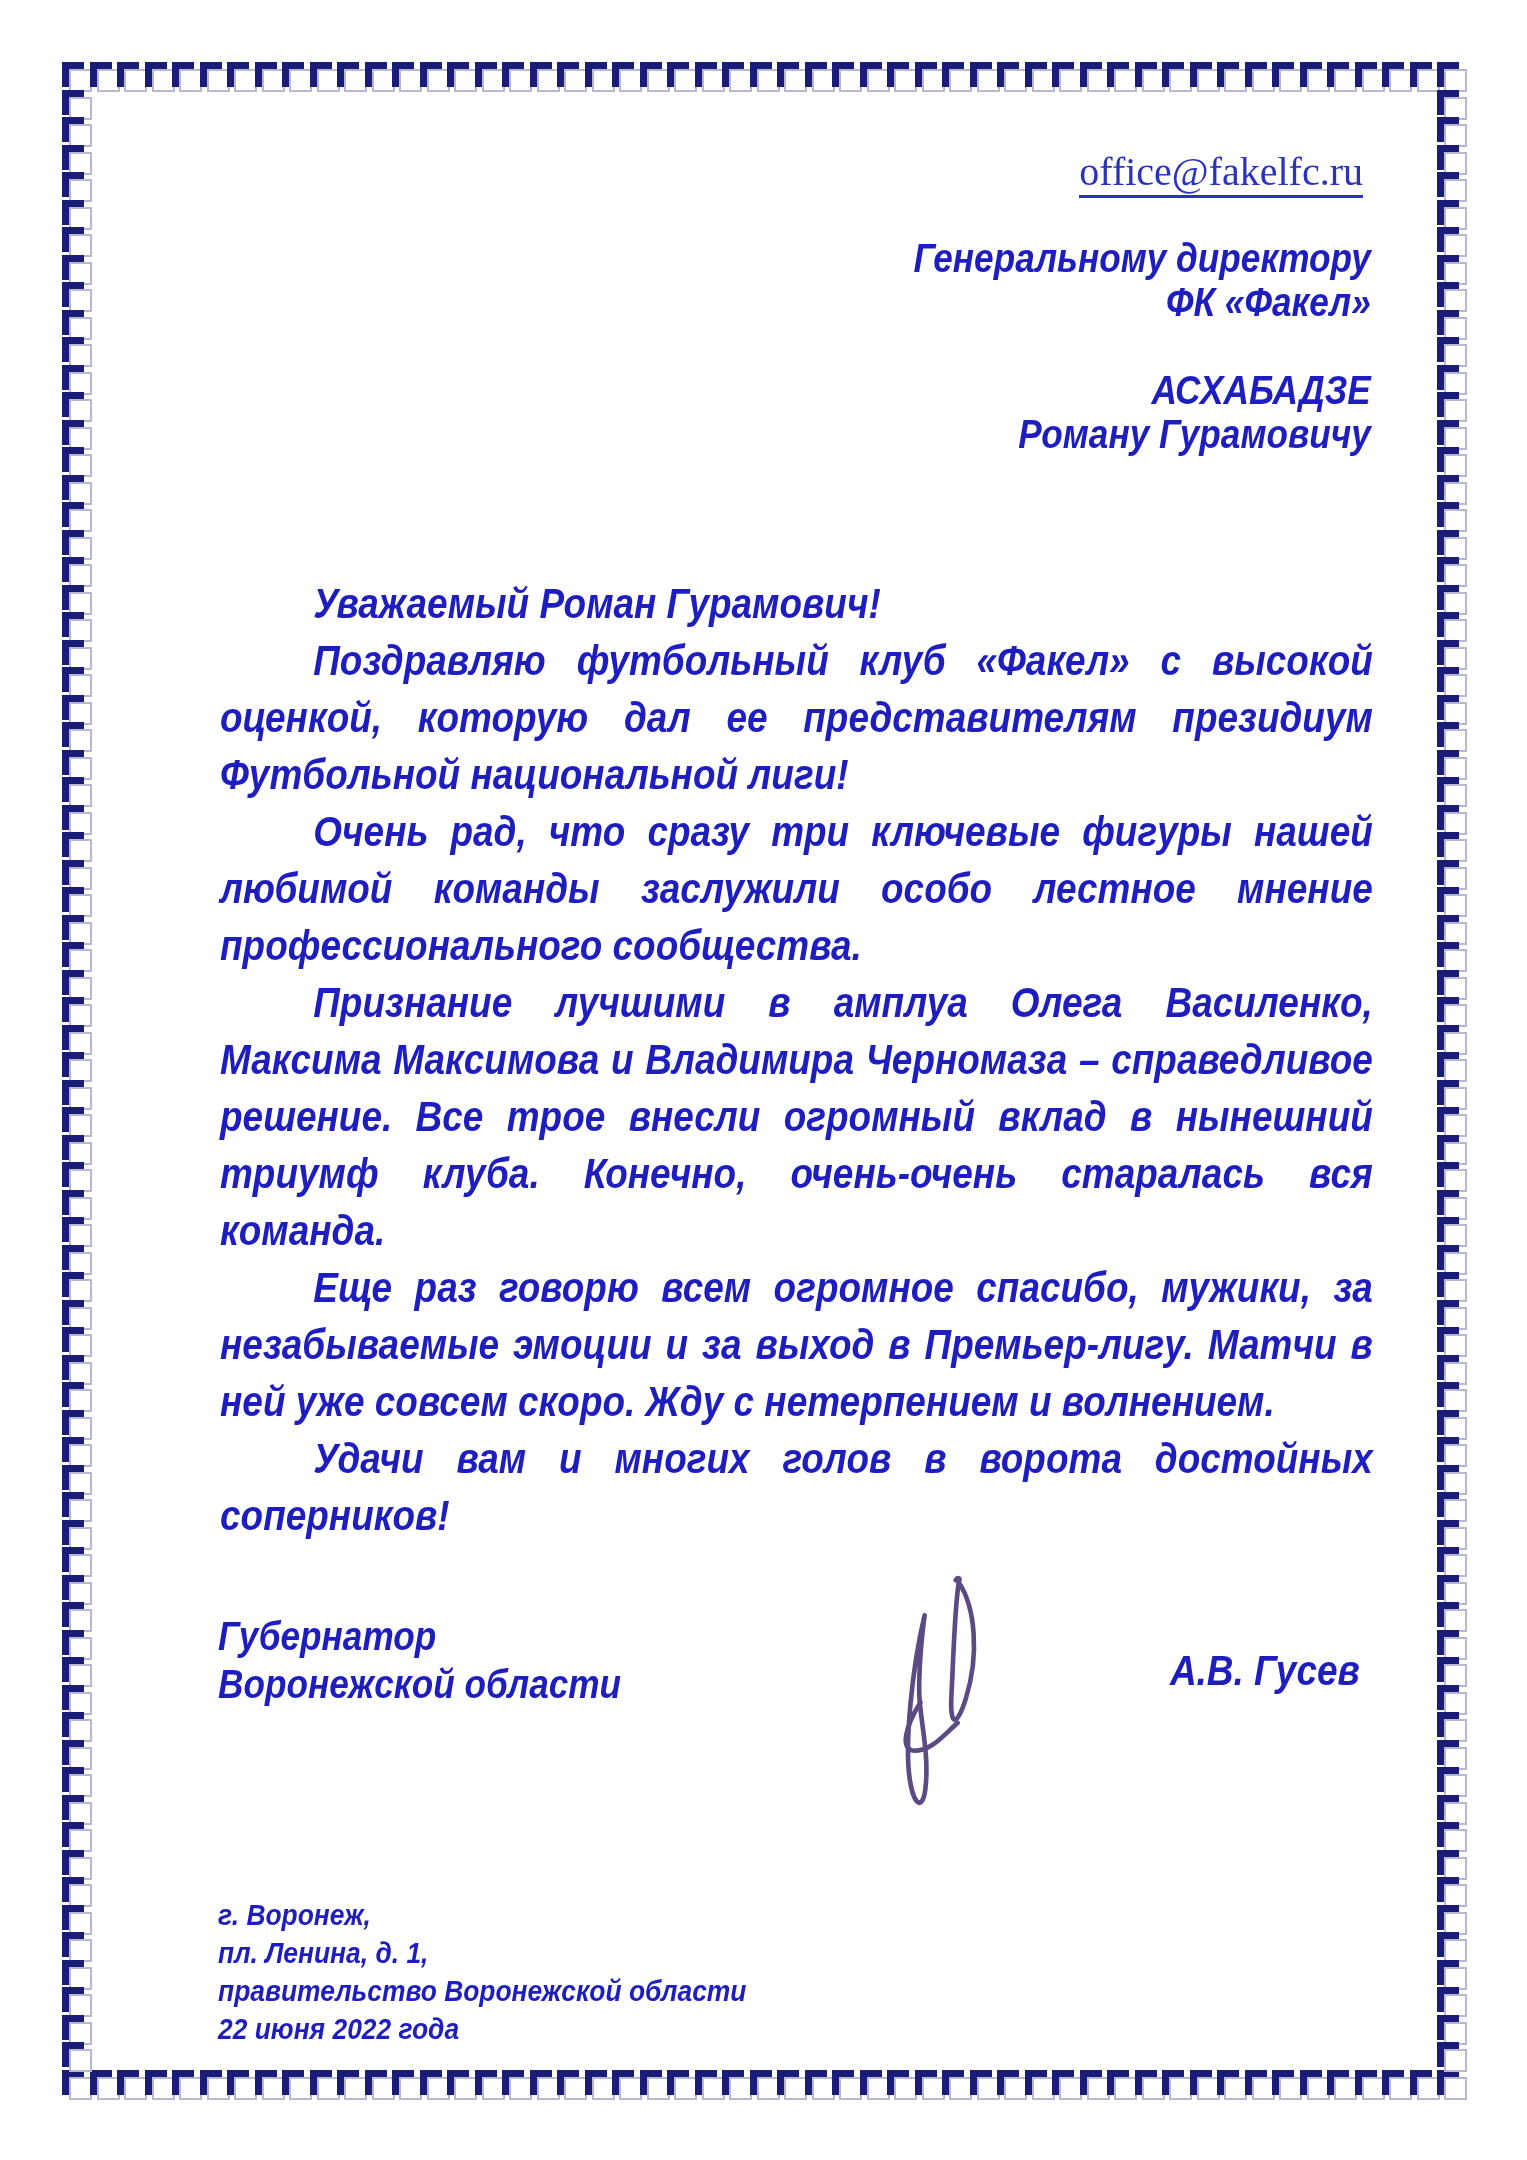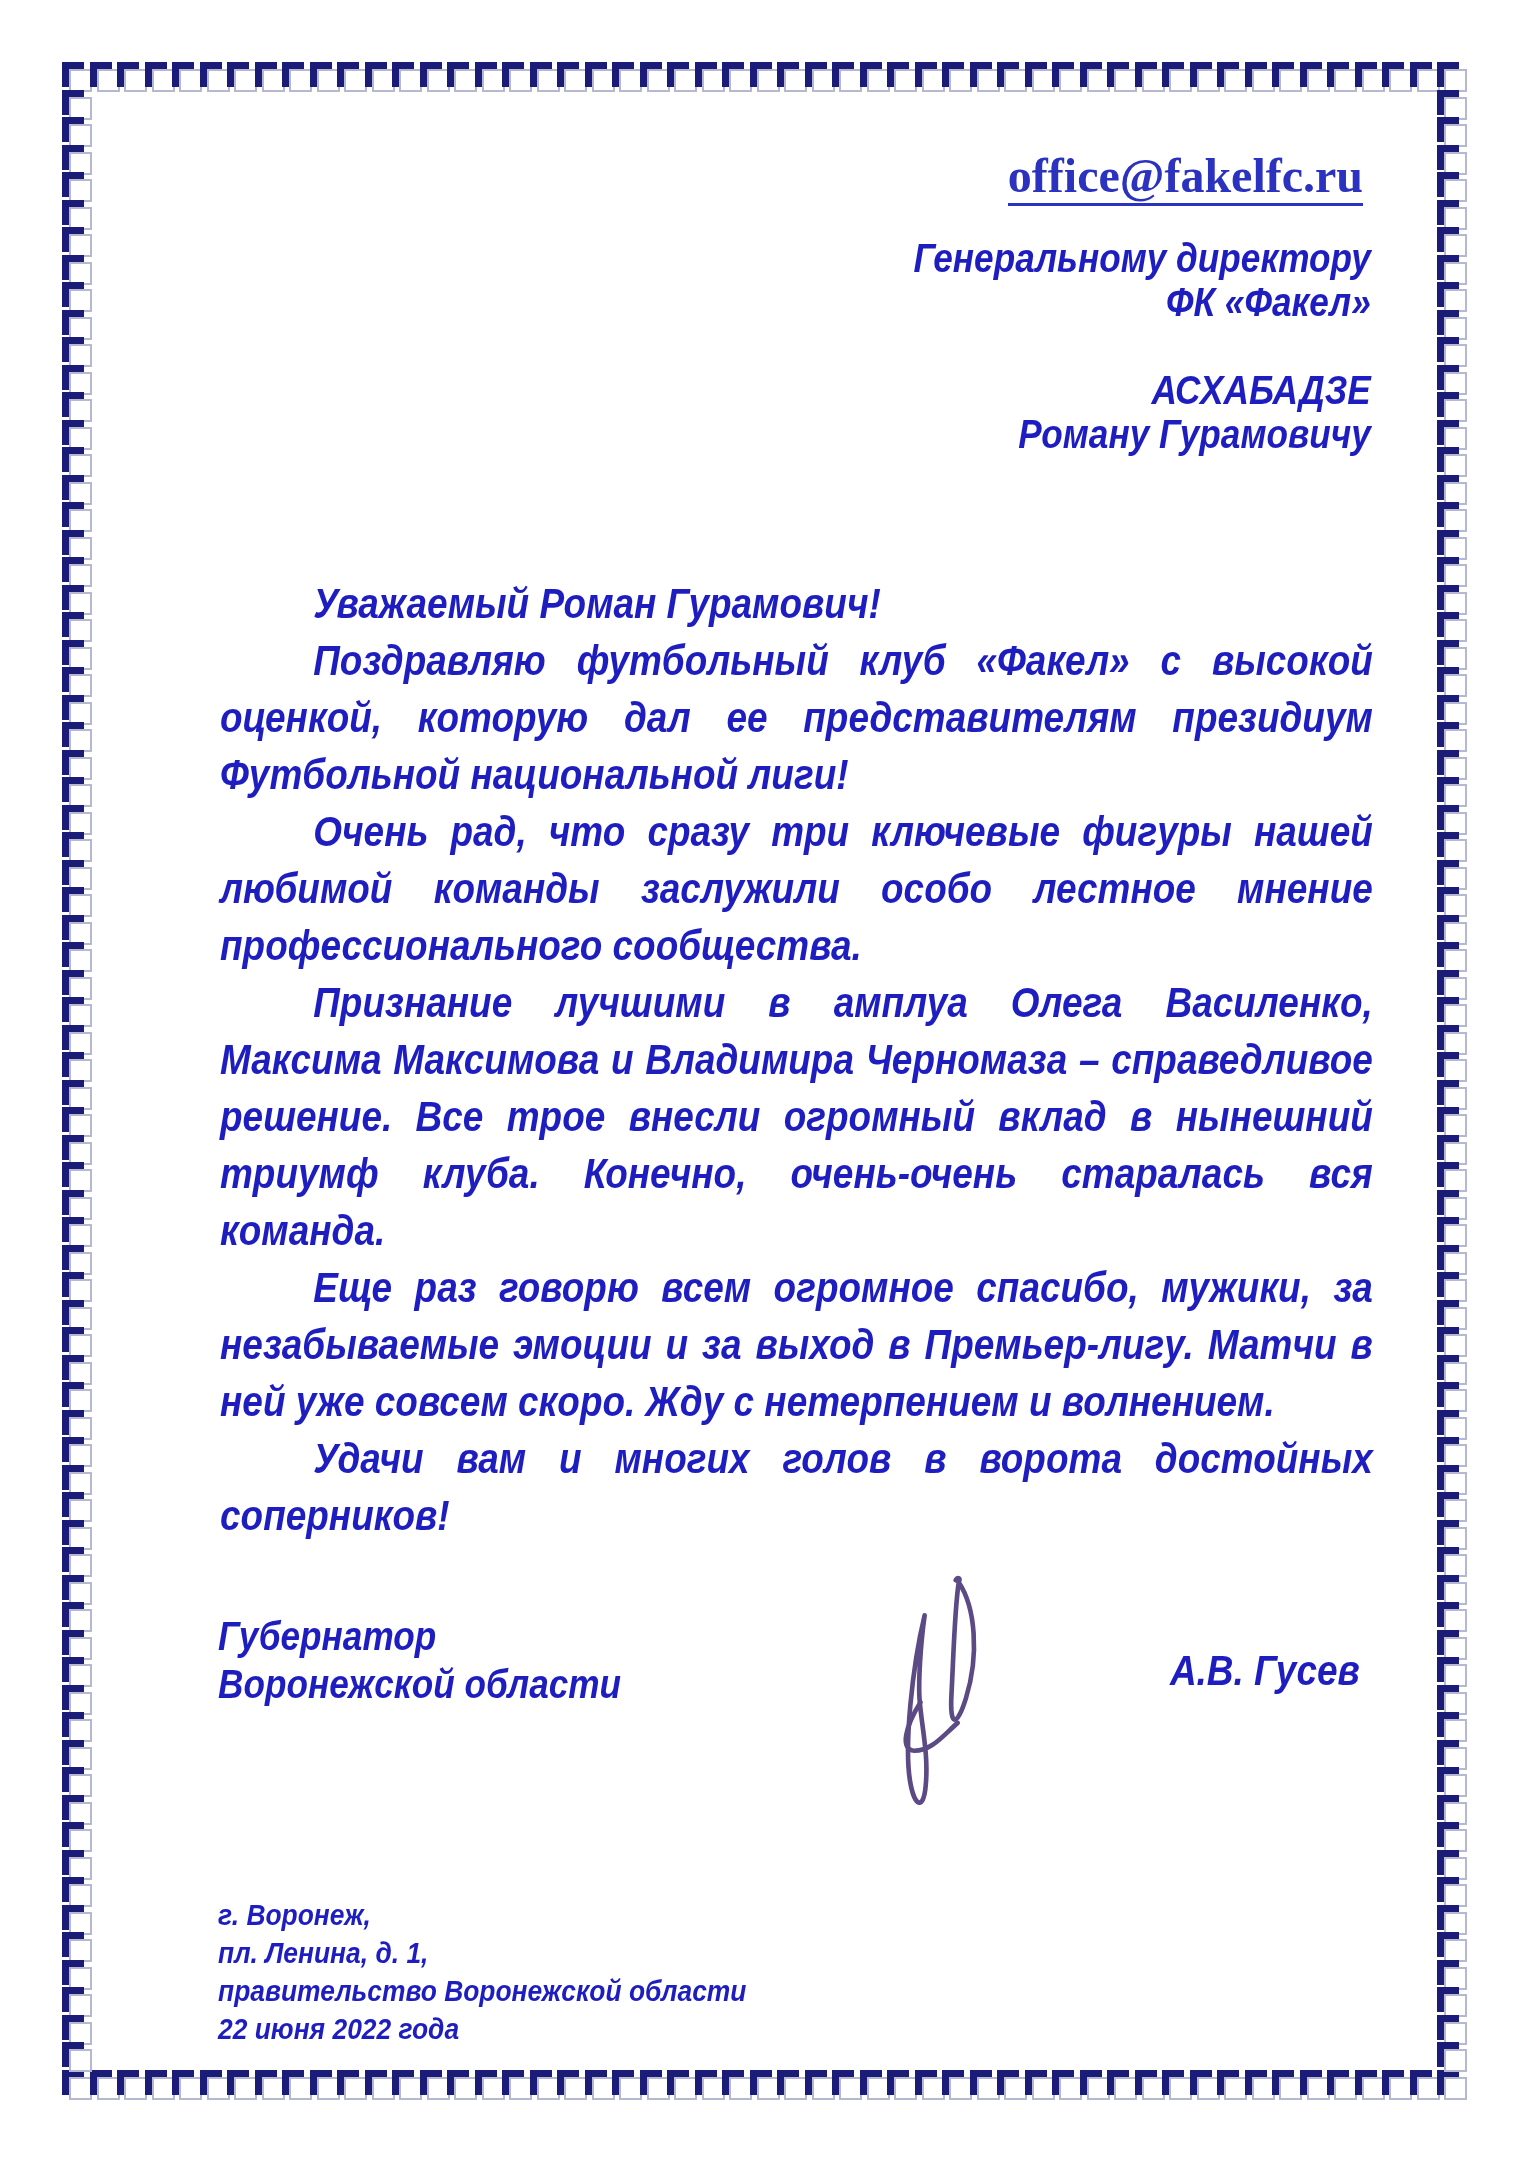--- a/index.html
+++ b/index.html
@@ -19,21 +19,21 @@
     box-sizing:border-box;
     border-left:7px solid var(--border-navy);
     border-top:7px solid var(--border-navy);
   }
   
   .cond-l{transform:scaleX(0.88);transform-origin:left top;}
   .cond-r{transform:scaleX(0.88);transform-origin:right top;}
   .blue{color:var(--ink-blue);}
   #email-line{
     position:absolute;top:148px;right:164px;
-    font-family:"Liberation Serif",serif;font-size:48px;color:var(--email-blue);font-weight:bold;
+    font-family:"Liberation Serif",serif;font-size:40px;color:var(--email-blue);
   }
   #email-line a{color:var(--email-blue);text-decoration:none;border-bottom:3px solid var(--email-blue);padding-bottom:1px;}
   #recipient-block{
     position:absolute;top:236px;right:156px;text-align:right;
     font-weight:bold;font-style:italic;font-size:40px;line-height:44px;
   }
   .recipient-gap{height:44px;}
   #body-block{
     position:absolute;top:575px;left:220px;width:1310px;
     font-weight:bold;font-style:italic;font-size:42px;line-height:57px;

